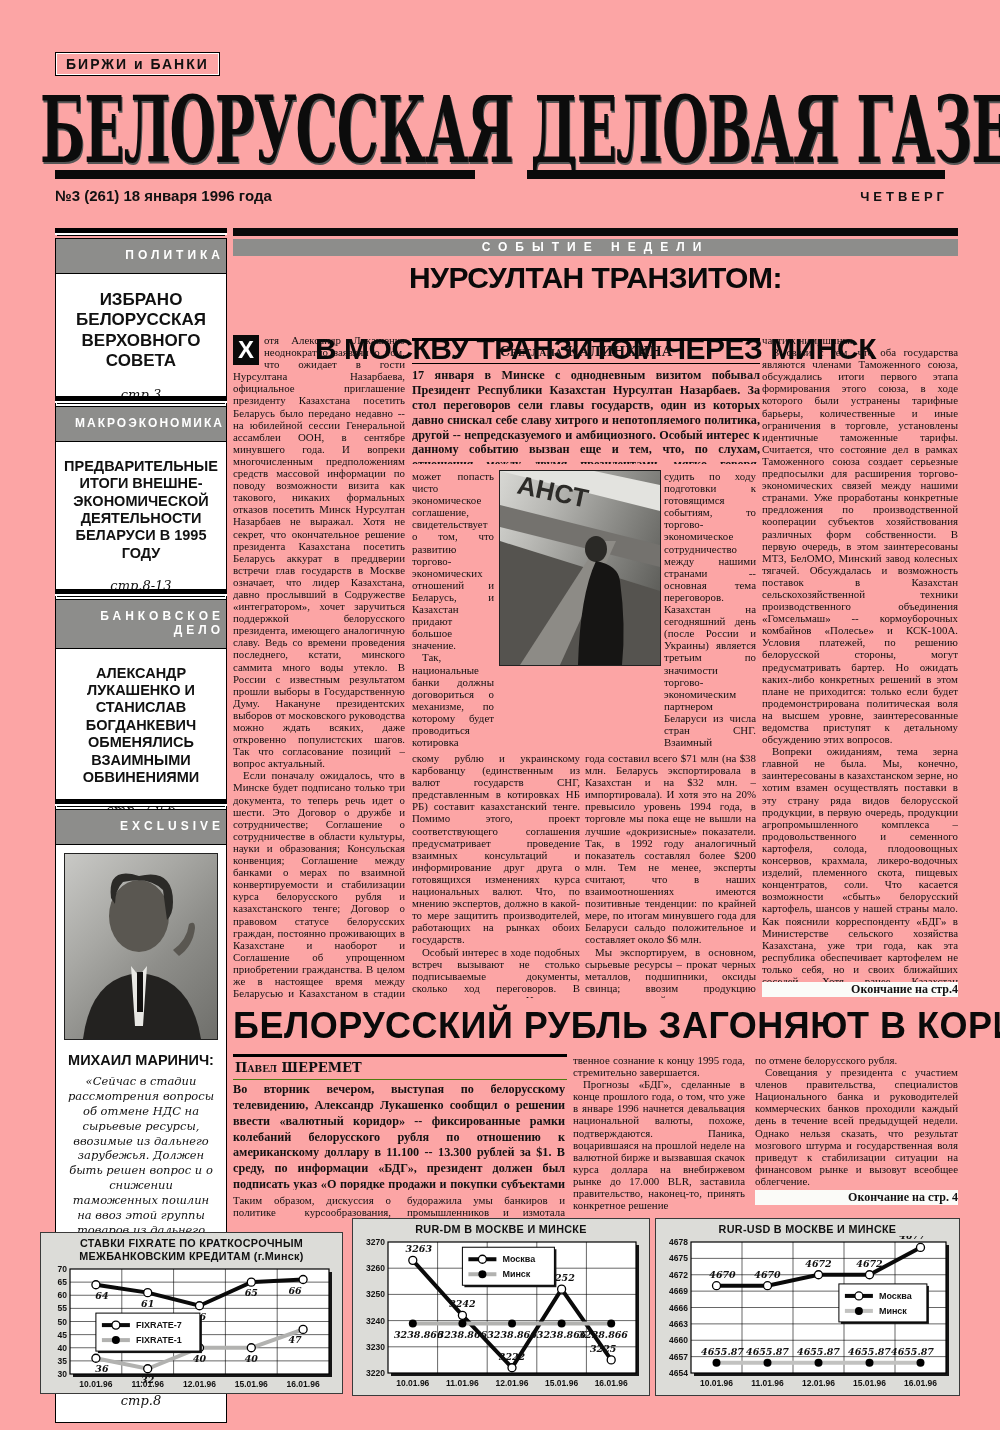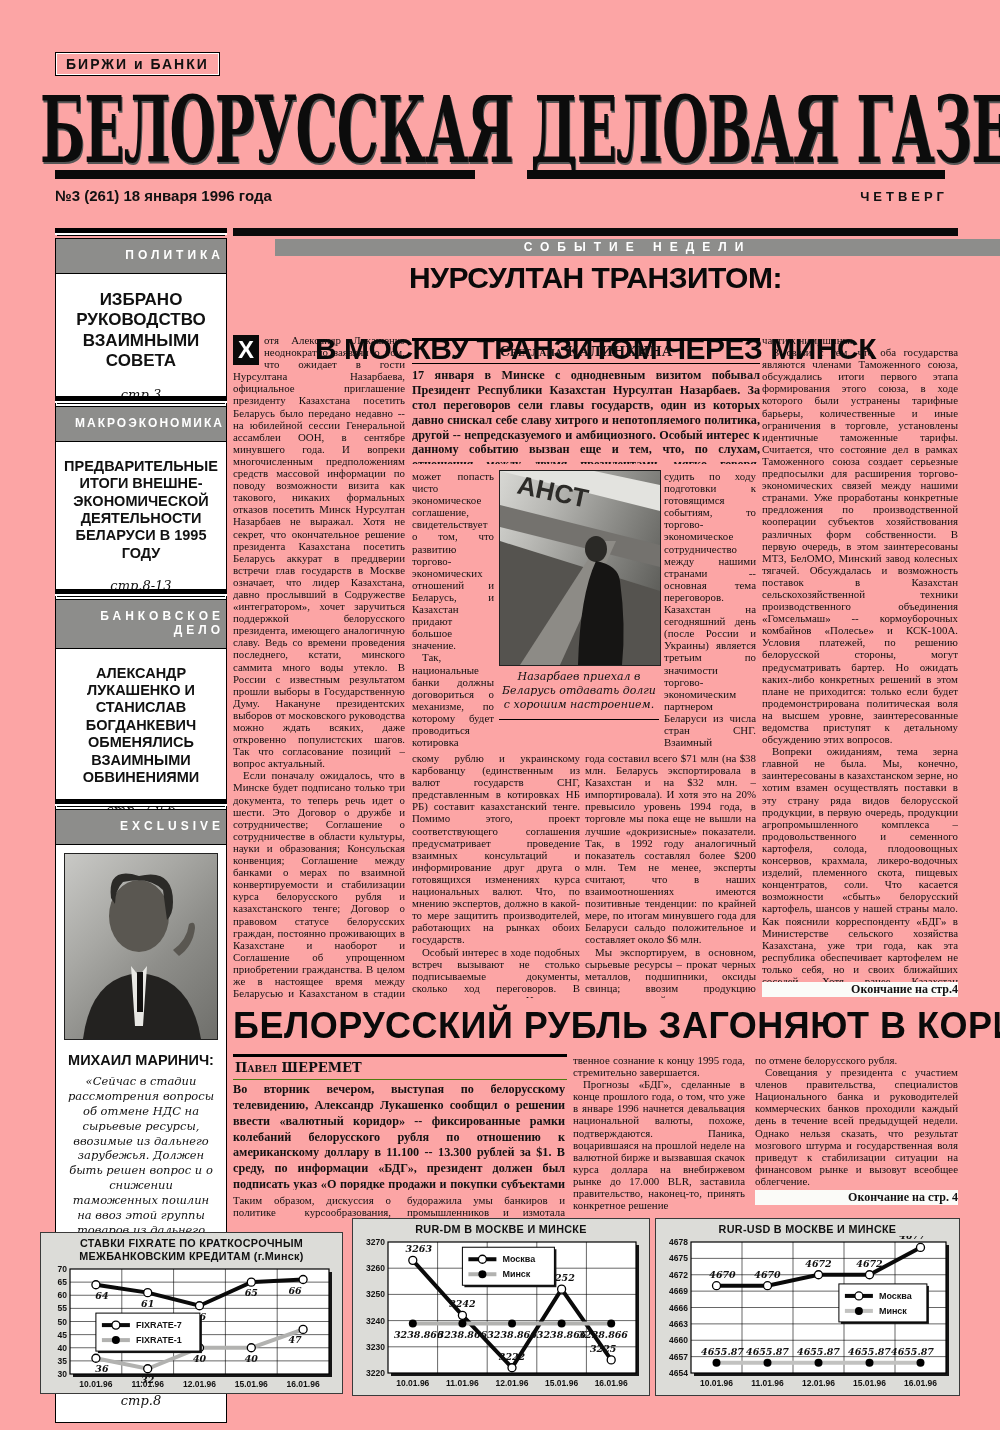--- a/index.html
+++ b/index.html
@@ -24,21 +24,21 @@
   .sbox-title{text-align:center;font:bold 17px/1.2 "Liberation Sans",sans-serif;padding:16px 8px 6px;}
   .sbox-title.small{font-size:14.5px;}
   .sbox-page{text-align:center;font:italic 13px "DejaVu Serif",serif;padding:10px 0 14px;}
   .ex-photo{margin:8px;height:185px;border:1px solid #222;position:relative;overflow:hidden;
             background:linear-gradient(135deg,#c9c9c6 0%,#a8a8a4 35%,#8e8e8a 60%,#6f6f6b 100%);}
   .ex-name{text-align:center;font:bold 14.5px "Liberation Sans",sans-serif;padding:4px 4px 2px;}
   .ex-quote{font:italic 11.5px/1.3 "DejaVu Serif",serif;text-align:center;padding:4px 10px;}
   
   .event-black{position:absolute;left:233px;top:228px;width:725px;height:8px;background:#0a0a0a;}
   .event-gray{position:absolute;left:233px;top:239px;width:725px;height:17px;background:#8d8d8b;
-              color:#fff;text-align:center;font:bold 12px/17px "Liberation Sans",sans-serif;letter-spacing:8px;margin-left:42px;}
+              color:#fff;text-align:center;font:bold 12px/17px "Liberation Sans",sans-serif;letter-spacing:8px;}
   .h1a{position:absolute;left:233px;width:725px;text-align:center;
        font:bold 30px/1 "Liberation Sans",sans-serif;letter-spacing:-0.5px;color:#0a0a0a;}
   .bodycol{position:absolute;overflow:hidden;}
   .bodycol p{margin:0;font-size:10.9px;line-height:1.11;text-align:justify;}
   .bodycol p + p{text-indent:10px;}
   .dropcap{float:left;width:26px;height:30px;background:#0a0a0a;color:#fff;text-align:center;
            font:bold 24px/30px "Liberation Sans",sans-serif;margin:1px 5px 1px 0;}
   .byline{position:absolute;border-top:3px solid #000;border-bottom:1px solid #000;
           text-align:center;font:bold 13px "DejaVu Serif",serif;font-variant:small-caps;padding:3px 0 4px;}
   .lead p{margin:0;font-weight:bold;font-size:12.2px;line-height:1.22;text-align:justify;}
@@ -70,21 +70,21 @@
   <div class="mast">БЕЛОРУССКАЯ ДЕЛОВАЯ ГАЗЕТА</div>
   <div class="mastbar" style="left:55px;width:420px;"></div>
   <div class="mastbar" style="left:527px;width:418px;"></div>
   <div class="issue-line">№3  (261)  18  января  1996  года</div>
   <div class="weekday">ЧЕТВЕРГ</div>
 
   <div class="sbox" style="top:228px;">
     <div class="sbox-topbar"></div>
     <div class="sbox-inner">
       <div class="sbox-head">ПОЛИТИКА</div>
-      <div class="sbox-title">ИЗБРАНО РУКОВОДСТВО ВЗАИМНЫМИ СОВЕТА</div>
+      <div class="sbox-title">ИЗБРАНО БЕЛОРУССКАЯ ВЕРХОВНОГО СОВЕТА</div>
       <div class="sbox-page">стр.3</div>
     </div>
   </div>
 
   <div class="sbox" style="top:396px;">
     <div class="sbox-topbar"></div>
     <div class="sbox-inner">
       <div class="sbox-head" style="letter-spacing:2px;">МАКРОЭКОНОМИКА</div>
       <div class="sbox-title small">ПРЕДВАРИТЕЛЬНЫЕ ИТОГИ ВНЕШНЕ-ЭКОНОМИЧЕСКОЙ ДЕЯТЕЛЬНОСТИ БЕЛАРУСИ В 1995 ГОДУ</div>
       <div class="sbox-page">стр.8-13</div>
@@ -145,21 +145,20 @@
     <svg width="160" height="194" viewBox="0 0 160 194">
       <path d="M0 0 L160 40 L160 14 L0 -20z" fill="#e3e3df"></path>
       <text x="16" y="22" transform="rotate(12 16 22)" font-family="Liberation Sans,sans-serif" font-weight="bold" font-size="26" fill="#2c2b28">АНСТ</text>
       <path d="M0 34 L160 74 L160 96 L0 56z" fill="#74726e"></path>
       <path d="M0 70 L160 120 L160 194 L0 194z" fill="#55534f"></path>
       <path d="M20 194 L100 70 L116 70 L60 194z" fill="#8d8b86"></path>
       <ellipse cx="96" cy="78" rx="11" ry="13" fill="#2a2926"></ellipse>
       <path d="M78 194 q2 -70 18 -104 q22 4 24 20 q6 44 2 84z" fill="#161514"></path>
     </svg>
   </div>
-  <div class="caption" style="left:499px;top:670px;width:160px;">Назарбаев приехал в Беларусь отдавать долги с хорошим настроением.</div>
 
   <div class="bodycol" style="left:664px;top:470px;width:92px;height:278px;">
     <p>судить по ходу подготовки к готовящимся событиям, то торгово-экономическое сотрудничество между нашими странами -- основная тема переговоров. Казахстан на сегодняшний день (после России и Украины) является третьим по значимости торгово-экономическим партнером Беларуси из числа стран СНГ. Взаимный товарооборот за 11 месяцев минувшего</p>
   </div>
 
   <div class="bodycol" style="left:412px;top:752px;width:168px;height:246px;">
     <p>скому рублю и украинскому карбованцу (единственным из валют государств СНГ, представленным в котировках НБ РБ) составит казахстанский тенге. Помимо этого, проект соответствующего соглашения предусматривает проведение взаимных консультаций и информирование друг друга о готовящихся изменениях курса национальных валют. Что, по мнению экспертов, должно в какой-то мере защитить производителей, работающих на рынках обоих государств.</p>
     <p>Особый интерес в ходе подобных встреч вызывают не столько подписываемые документы, сколько ход переговоров. В ожидании приезда Нурсултана Назарбаева у президента Беларуси неоднократно проходили совещания, основными темами которых были белорусско-казахстанские отношения и московский саммит. Если</p>
   </div>
 

